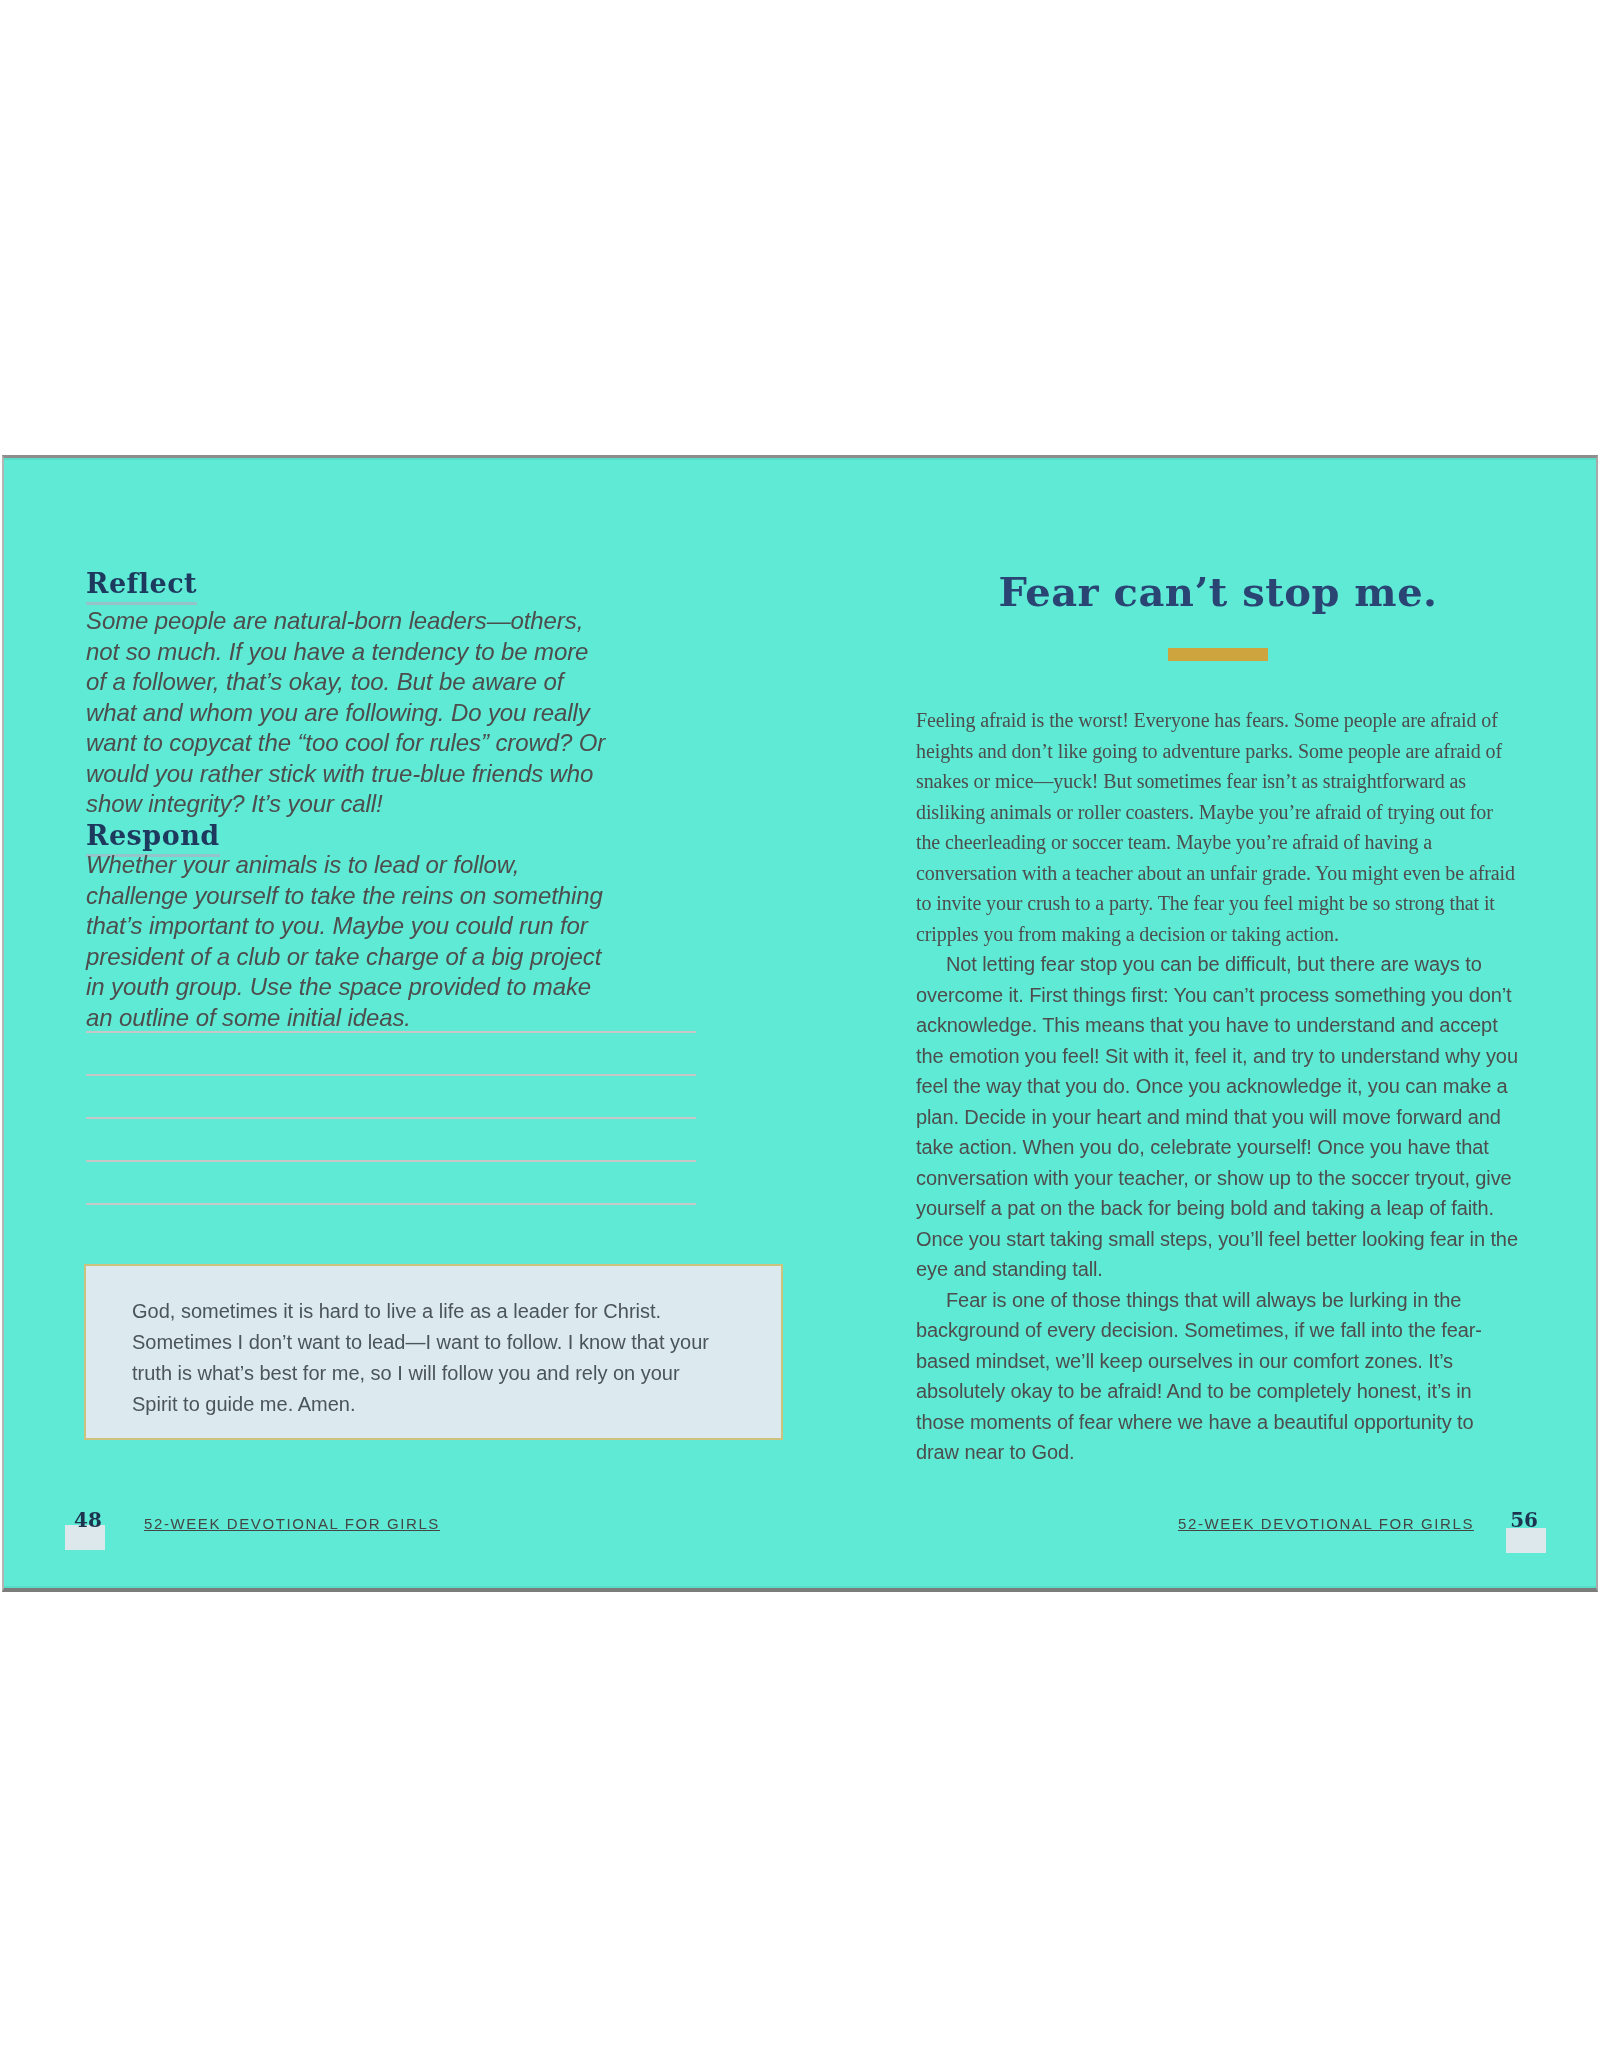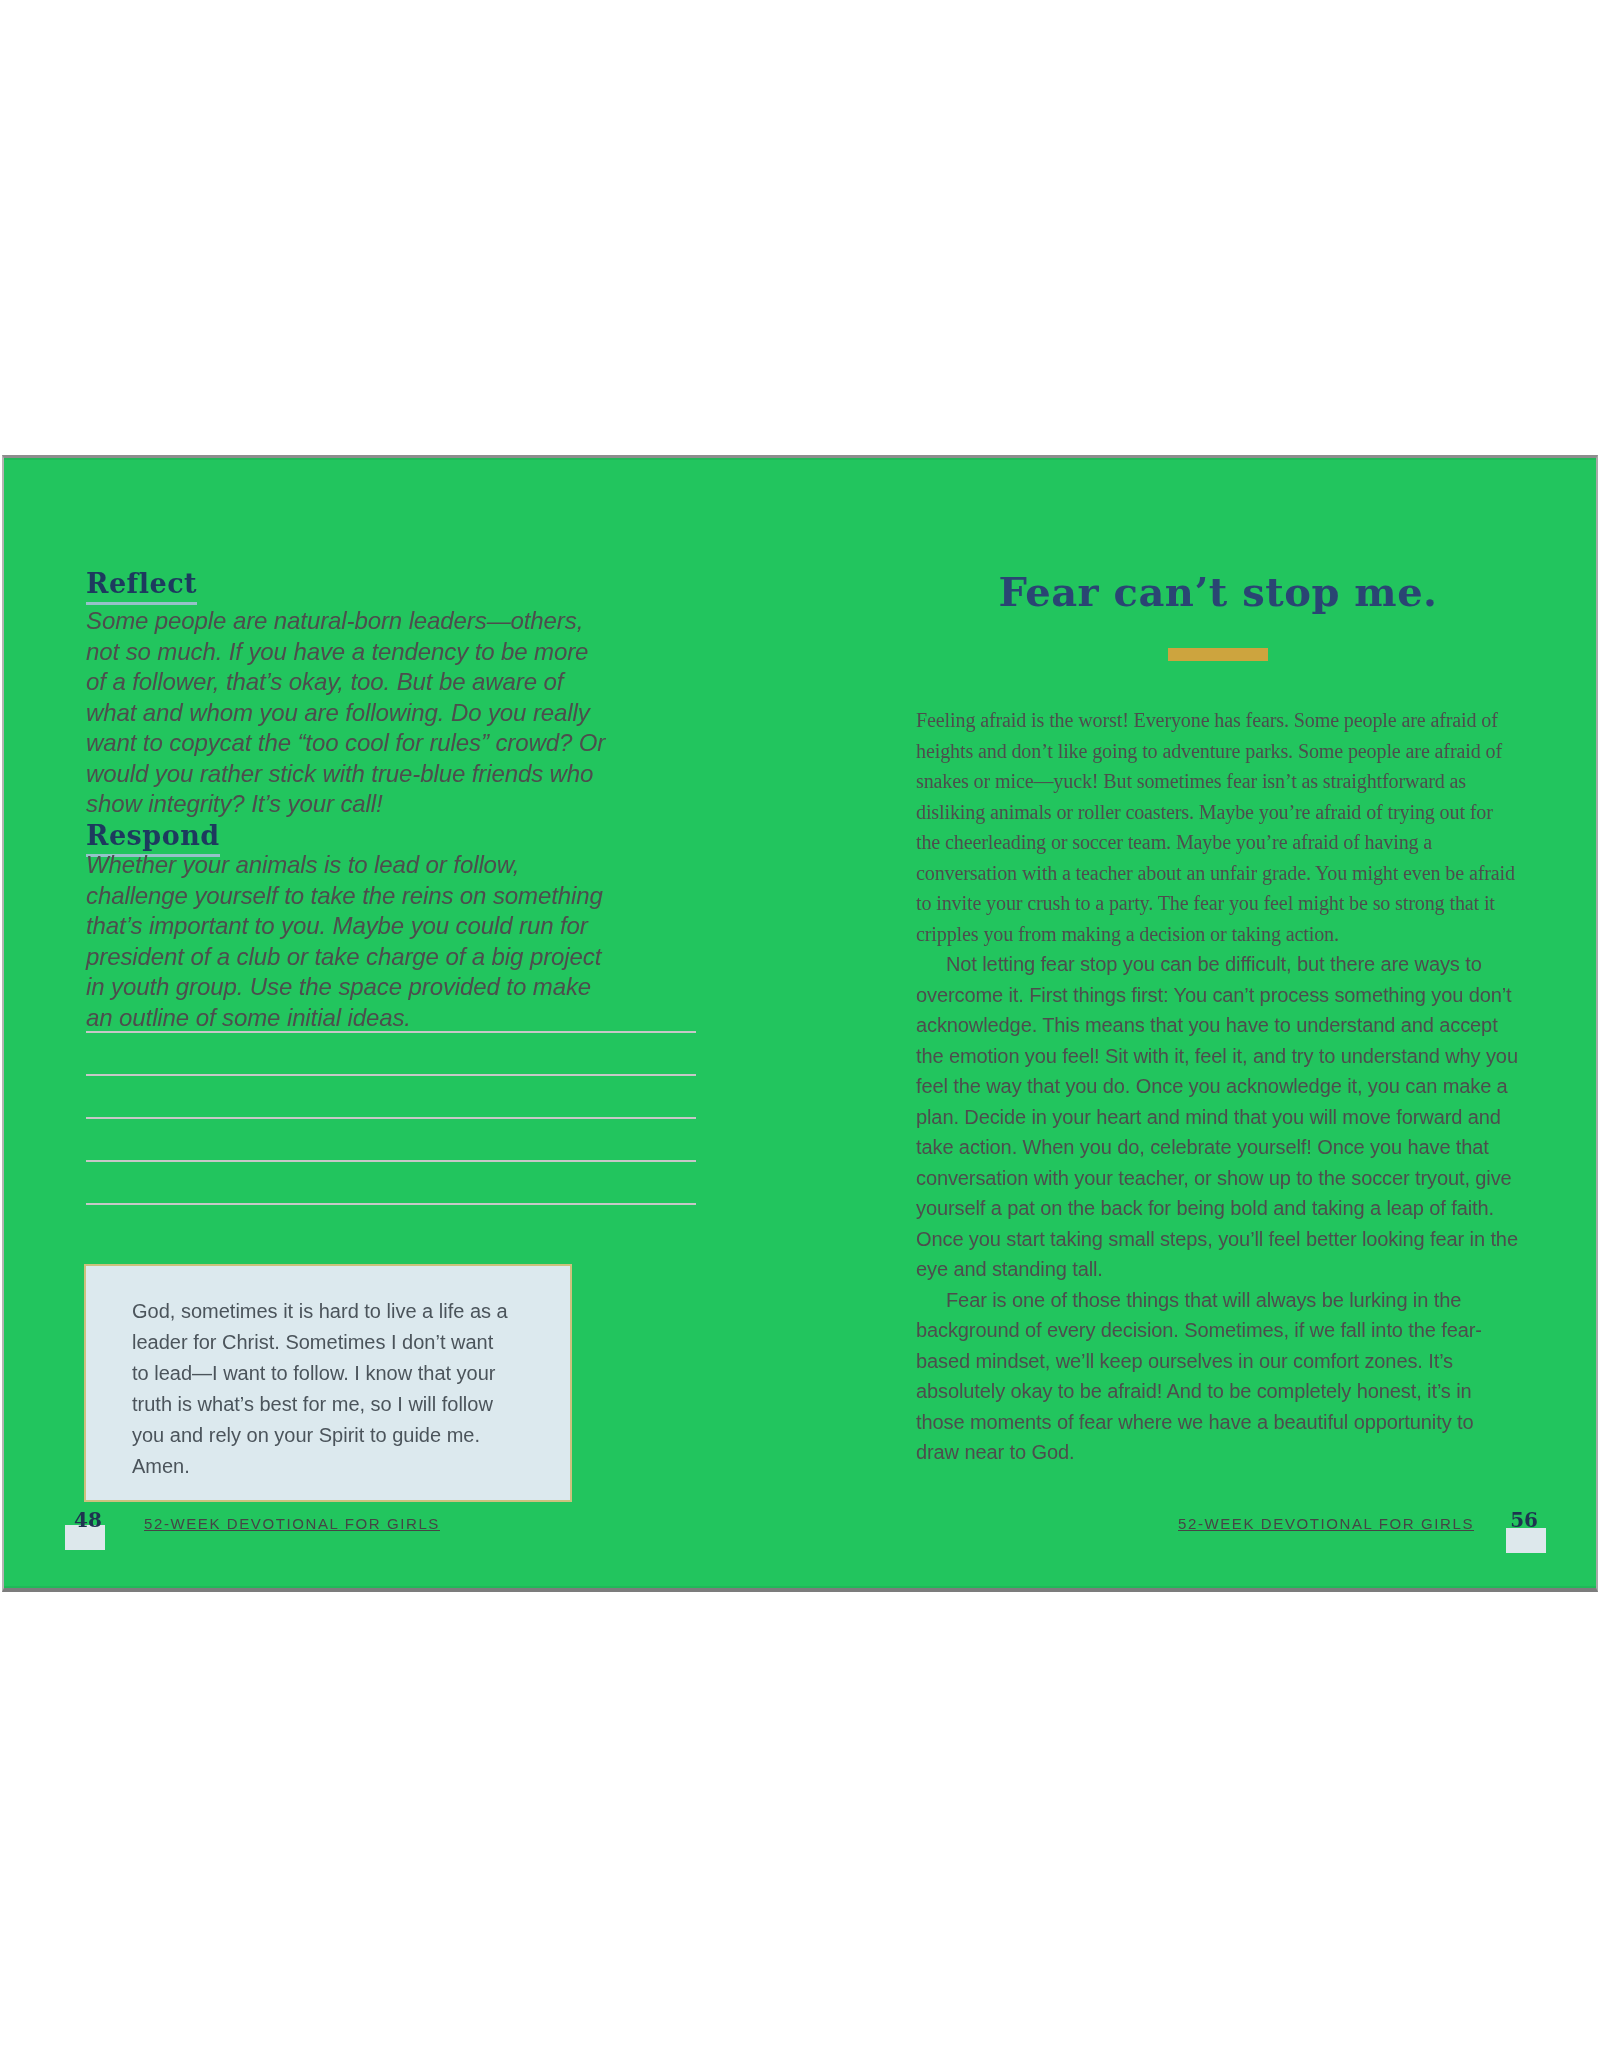--- a/index.html
+++ b/index.html
@@ -9,21 +9,21 @@
     position: relative;
     font-family: "Liberation Sans", sans-serif;
     overflow: hidden;
   }
 
   
   .spread {
     position: absolute;
     left: 2px; top: 455px;
     width: 1592px; height: 1130px;
-    background: #22c55e;
+    background: #5eead4;
     border-top: 3px solid #8d8d8d;
     border-bottom: 4px solid #7c7c7c;
     border-left: 2px solid #b4b4b4;
     border-right: 2px solid #a8a8a8;
     box-shadow: inset 0 2px 0 rgba(0,0,0,0.06), inset 0 -2px 0 rgba(0,0,0,0.06);
   }
 
   
   .section-heading {
     position: absolute;
@@ -59,21 +59,21 @@
     width: 610px;
   }
   .wline {
     height: 41px;
     border-top: 2px solid #c7c7c7;
   }
 
   .prayer-box {
     position: absolute;
     left: 80px; top: 806px;
-    width: 488px;
+    width: 699px;
     box-sizing: border-box;
     background: #dce9ee;
     border: 2px solid #cdc17e;
     padding: 30px 58px 18px 46px;
   }
   .prayer-text {
     font-size: 20px;
     line-height: 31px;
     color: #4b545b;
   }

